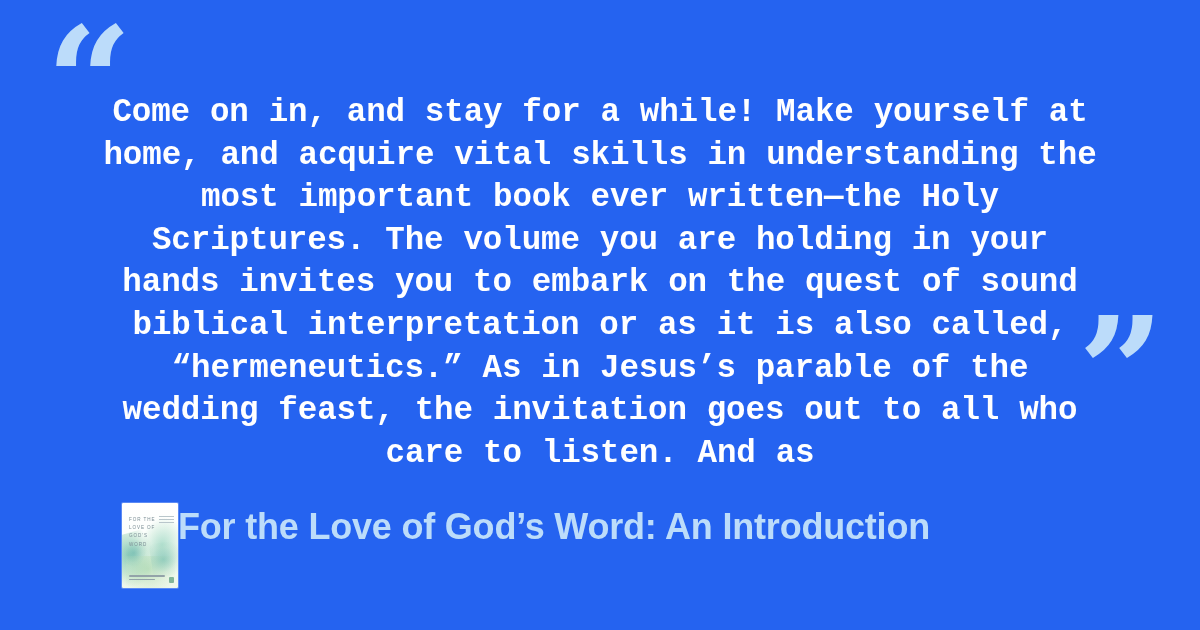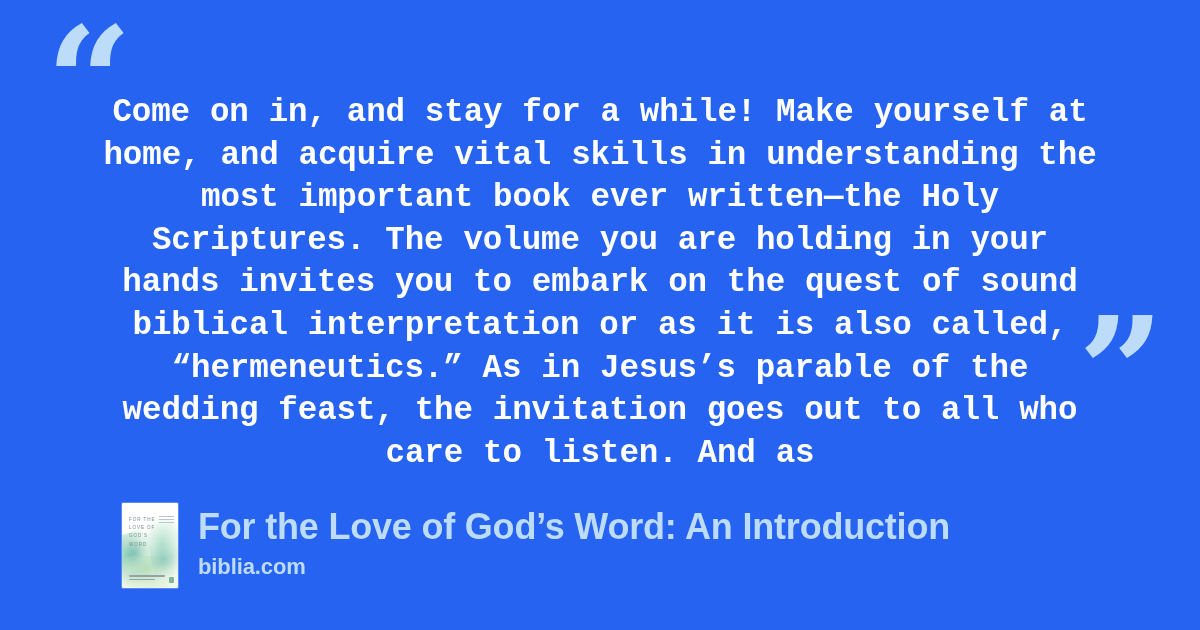--- a/index.html
+++ b/index.html
@@ -105,21 +105,21 @@
     position:absolute;left:7px;bottom:6px;width:36px;
   }
   .cover .cauthor i{display:block;background:#93a3a9;height:1.4px;margin-bottom:2px;border-radius:1px;}
   .cover .cauthor i:nth-child(1){width:100%;}
   .cover .cauthor i:nth-child(2){width:72%;}
   .cover .clogo{
     position:absolute;right:4px;bottom:5px;width:5px;height:6px;
     background:#6fa98c;border-radius:1px;opacity:.85;
   }
 
-  .foot-text{margin-left:20px;padding-top:2px;}
+  .foot-text{padding-top:2px;}
   .book-title{
     margin:0;
     color:#bcdcfa;
     font-weight:700;
     font-size:36px;
     line-height:44px;
     letter-spacing:-.2px;
     white-space:nowrap;
   }
   .site{
@@ -160,17 +160,16 @@
       </span>
       <span class="cauthor">
         <i></i>
           <i></i>
       </span>
       <span class="clogo"></span>
     </div>
 
     <div class="foot-text">
       <p class="book-title">For the Love of God’s Word: An Introduction</p>
-      <p class="site">biblia.com</p>
     </div>
 
   </div>
 </div>
 
 </body></html>

